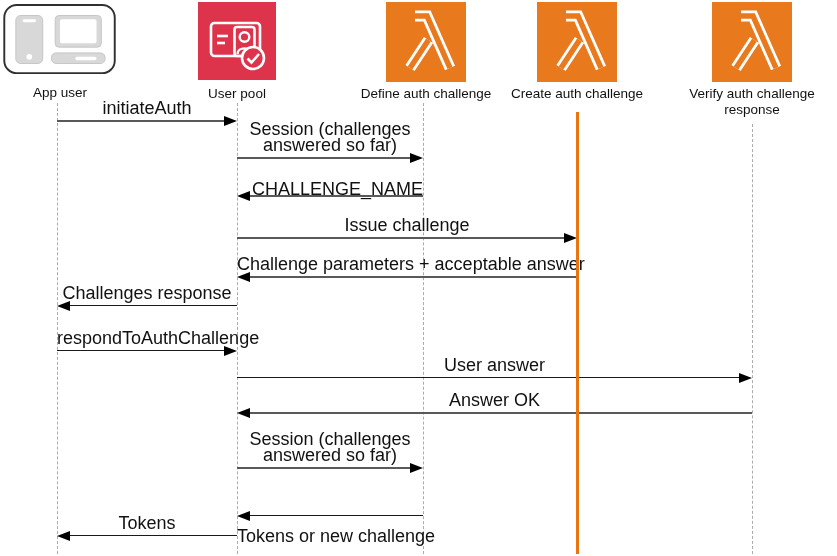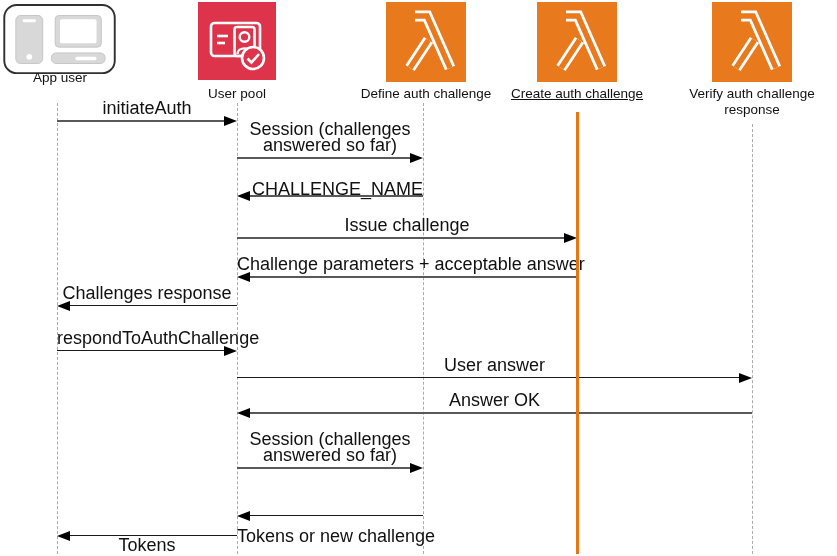--- a/index.html
+++ b/index.html
@@ -14,24 +14,24 @@
   .actor-label {
     position:absolute; font-size:13.5px; line-height:16px;
     text-align:center; color:#111111; white-space:normal;
   }
   
   #icon-app-user   { left:2px;   top:3px;  width:116px; height:73px; }
   #icon-user-pool  { left:198px; top:2px;  width:78px;  height:78px; }
   #icon-define     { left:386px; top:2px;  width:80px;  height:80px; }
   #icon-create     { left:537px; top:2px;  width:80px;  height:80px; }
   #icon-verify     { left:712px; top:2px;  width:80px;  height:80px; }
-  #label-app-user  { left:2px;   top:70px; width:116px; }
+  #label-app-user  { left:2px;   top:85px; width:116px; }
   #label-user-pool { left:162px; top:86px; width:150px;text-align:center; }
   #label-define    { left:326px; top:86px; width:200px; }
-  #label-create    { left:477px; top:86px; width:200px;text-decoration:underline; }
+  #label-create    { left:477px; top:86px; width:200px; }
   #label-verify    { left:677px; top:86px; width:150px; }
 
   .lifeline { position:absolute; width:0; z-index:1; }
   .lifeline.dashed-gray  { border-left:1px dashed var(--lifeline-gray); }
   .lifeline.solid-orange { border-left:3px solid var(--lifeline-orange); z-index:3; }
 
   .shaft { position:absolute; z-index:2; }
   .shaft.gray  { height:2px; background:var(--arrow-gray); }
   .shaft.black { height:1.4px; background:var(--arrow-black); }
   .head { position:absolute; width:0; height:0; z-index:2;
@@ -164,17 +164,17 @@
         <div>Session (challenges</div>
         <div>answered so far)</div>
       </div>
       <div class="shaft black" style="left: 247px; width: 176px; top: 515px;"></div>
       <div class="head left" style="left: 237px; top: 511px;"></div>
       <div class="msg-label" style="left: 237px; width: 186px; top: 495px; margin-top: 33px;">
         <div>Tokens or new challenge</div>
       </div>
       <div class="shaft black" style="left: 67px; width: 170px; top: 535px;"></div>
       <div class="head left" style="left: 57px; top: 531px;"></div>
-      <div class="msg-label" style="left: 57px; width: 180px; top: 515px; margin-top: 22px;">
+      <div class="msg-label" style="left: 57px; width: 180px; top: 515px;">
         <div>Tokens</div>
       </div>
     </div>
 </div>
 
 </body></html>

